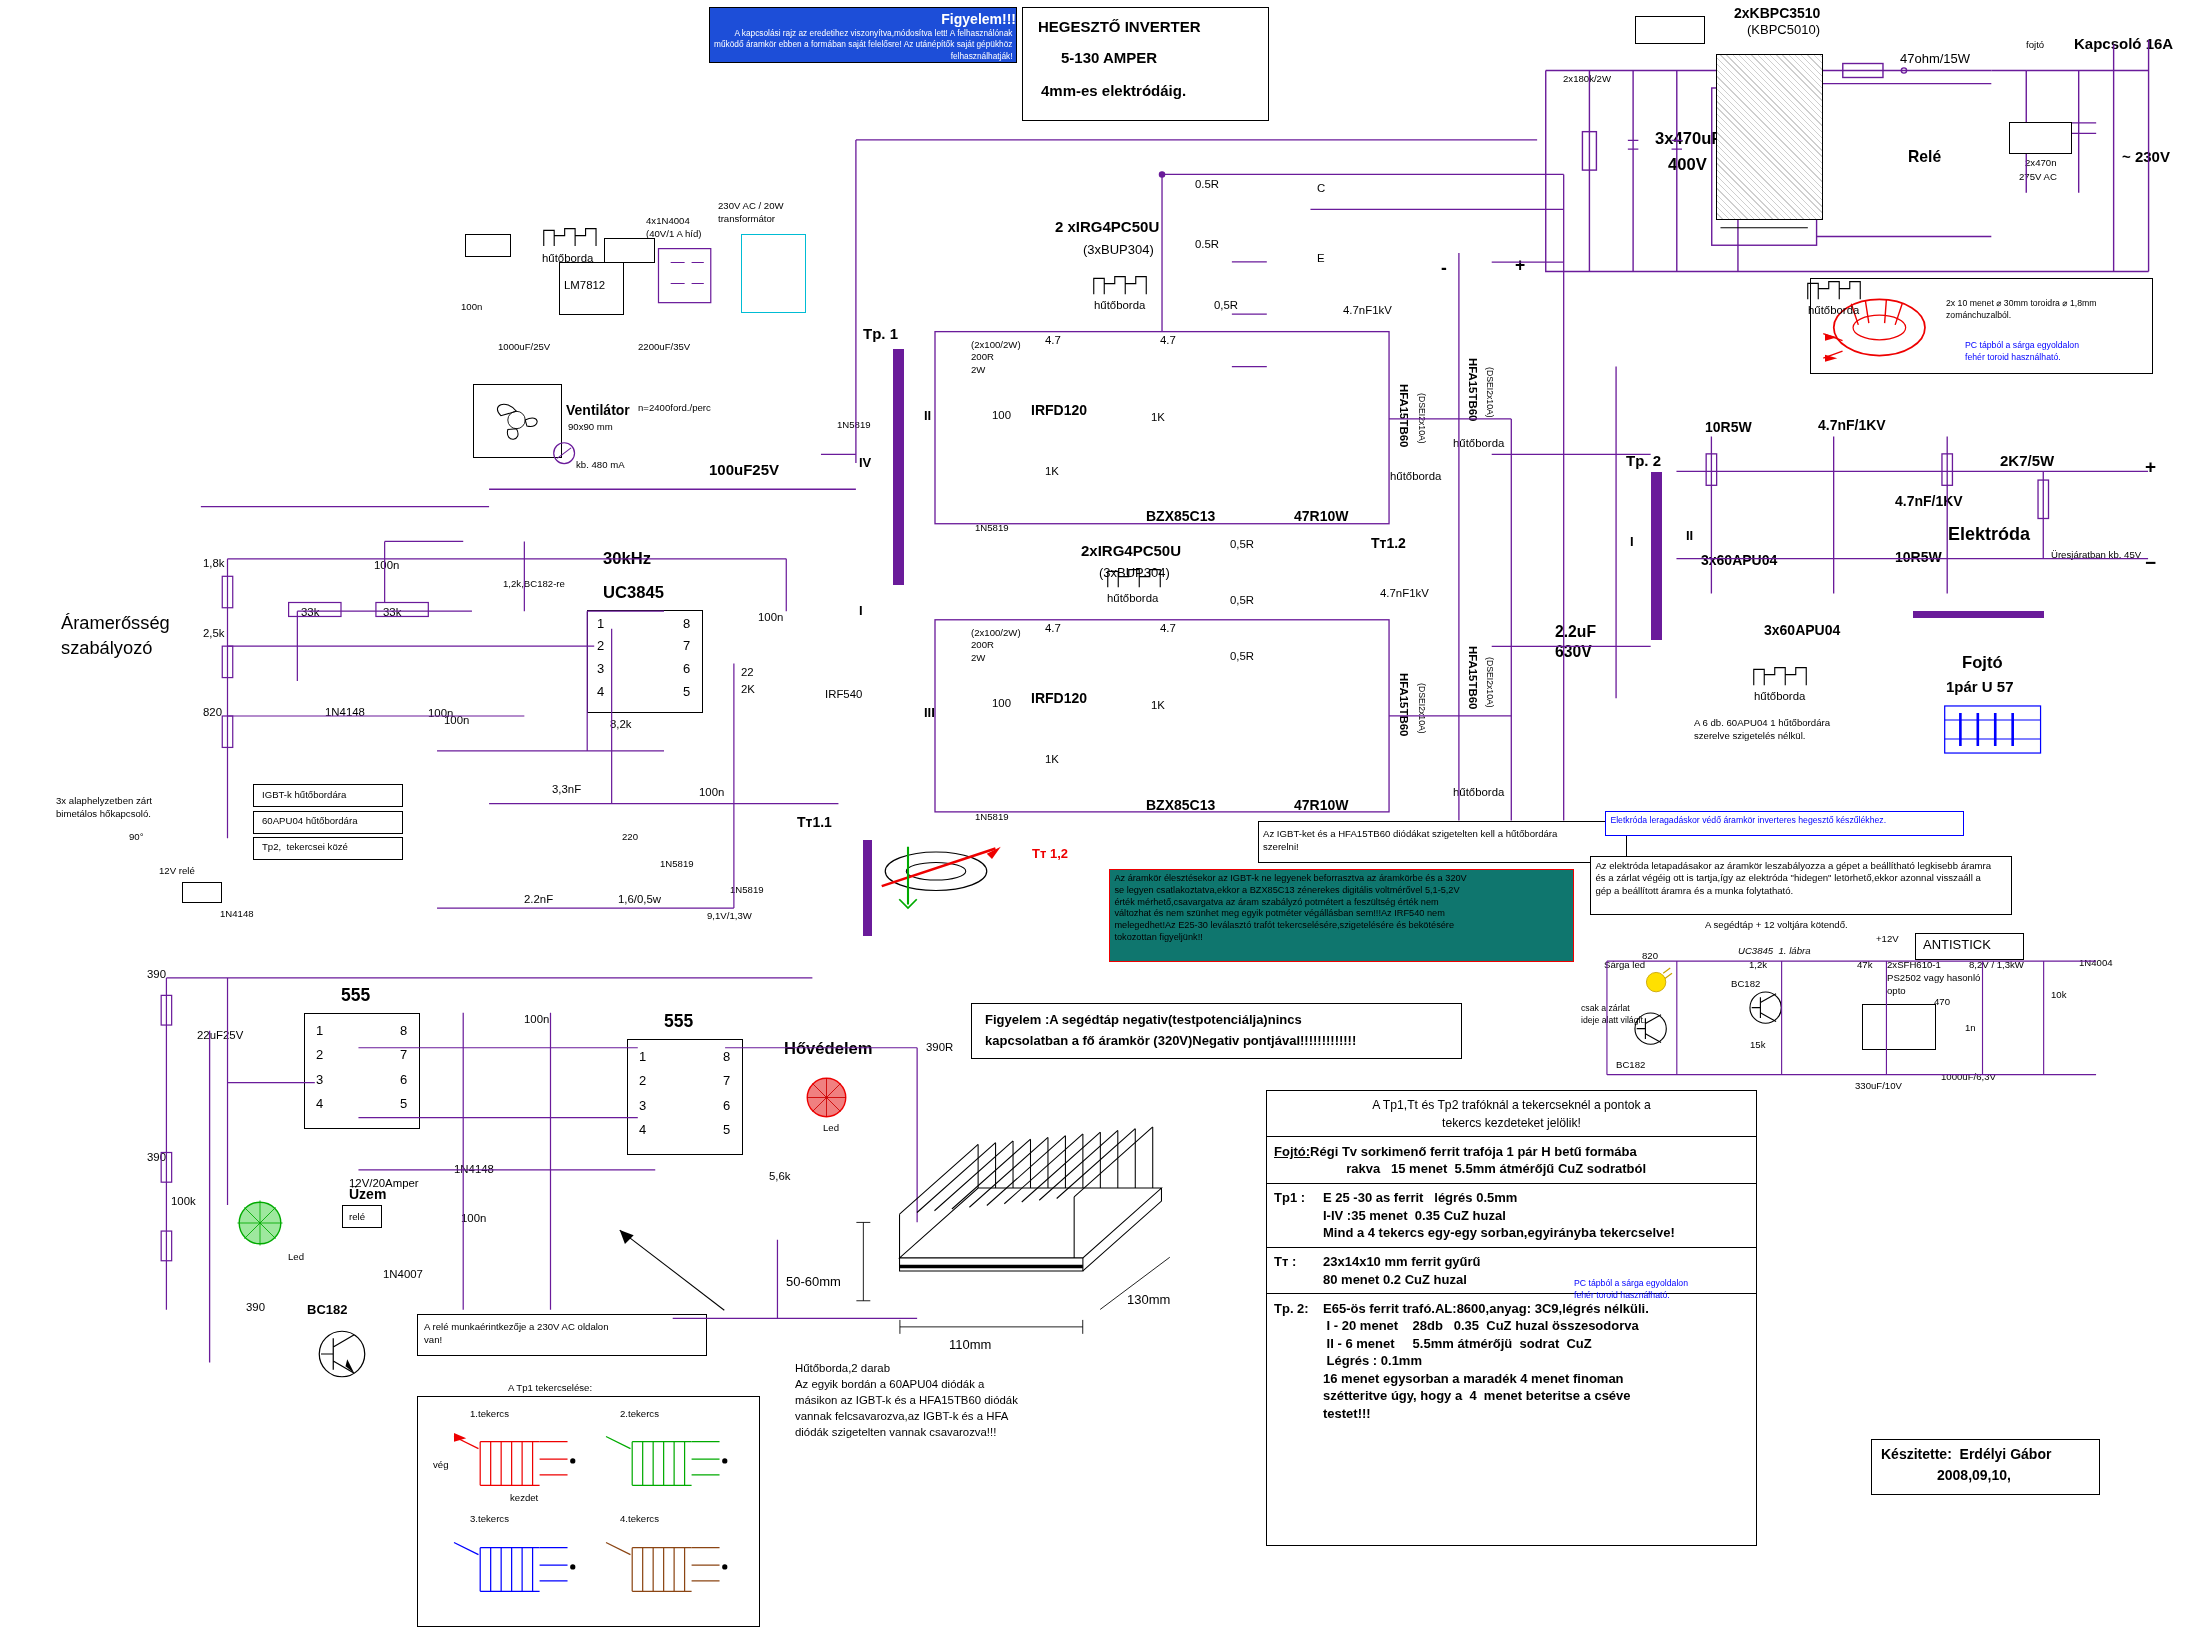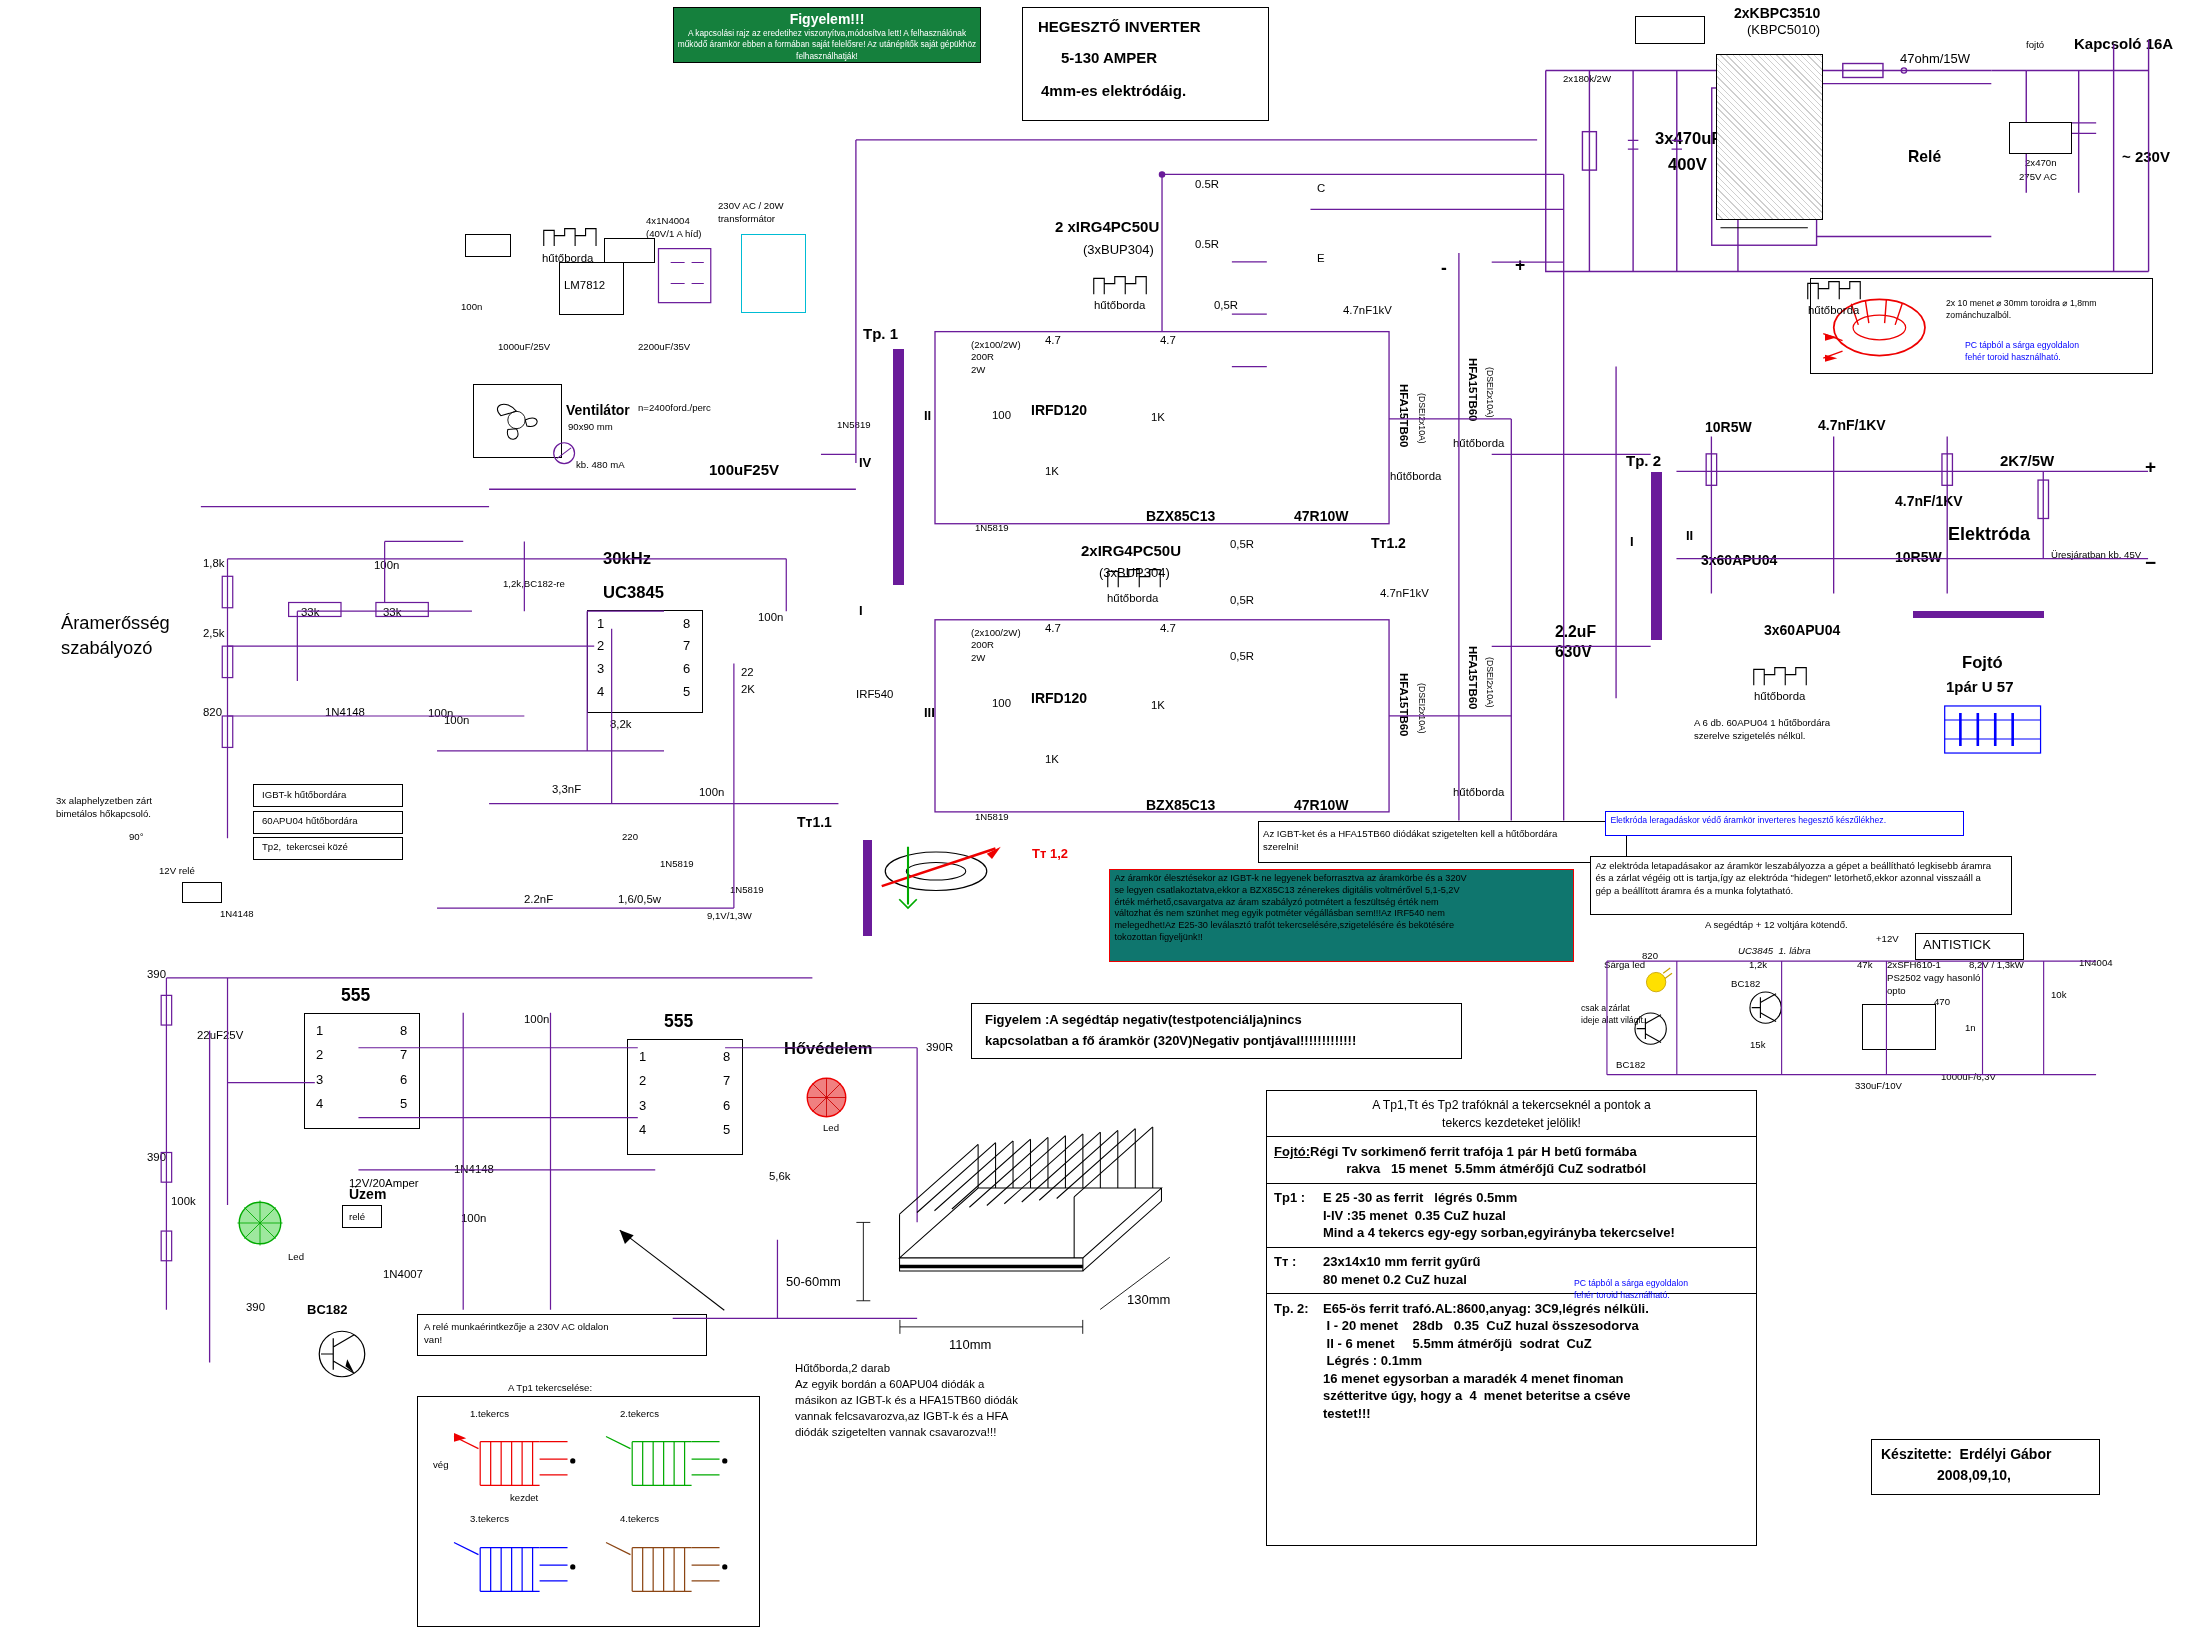--- a/index.html
+++ b/index.html
@@ -6,21 +6,21 @@
   body{width:2207px;height:1644px;position:relative;font-family:"Liberation Sans",sans-serif;overflow:hidden;}
   .abs{position:absolute;}
   .lbl{position:absolute;font-size:13px;color:#000;white-space:pre;line-height:1.15;}
   .lbl.sm{font-size:11.4px;}
   .lbl.xs{font-size:9.6px;}
   .lbl.xxs{font-size:8.7px;}
   .lbl.md{font-size:15px;}
   .lbl.lg{font-size:18.3px;}
   .lbl.b{font-weight:bold;}
   .box{position:absolute;border:0.9px solid #000;background:#fff;}
-  .warn{position:absolute;border:1.7px solid #000;background:#15803d;color:#fff;text-align:center;}
+  .warn{position:absolute;border:1.7px solid #000;background:#1d4ed8;color:#fff;text-align:right;margin-left:36px;}
   .warn .t{font-weight:bold;font-size:14px;color:#fff;padding-top:2.6px;}
   .warn .s{font-size:8.3px;color:#fff;line-height:1.35;padding:1.7px 3.5px 2.6px 3.5px;}
   .noteblue{position:absolute;border:0.9px solid #00f;background:#fff;color:#00f;font-size:8.7px;line-height:1.3;padding:2.6px 4.4px;}
   .notered{position:absolute;border:0.9px solid #e00;background:#0f766e;color:#000;font-size:9.2px;line-height:1.3;padding:2.6px 4.4px;}
   .noteblk{position:absolute;border:0.9px solid #000;background:#fff;color:#000;font-size:9.6px;line-height:1.3;padding:2.6px 4.4px;}
   .ic{position:absolute;border:0.9px solid #000;background:#fff;}
   svg{position:absolute;overflow:visible;}
   .tbl{position:absolute;border:0.9px solid #000;background:#fff;}
   .tbl div.row{border-bottom:0.9px solid #000;padding:5.2px 7px;font-size:13px;line-height:1.35;}
   .tbl div.row:last-child{border-bottom:none;}
@@ -159,21 +159,21 @@
 <div class="lbl" style="left:683px;top:639px;">7</div>
 <div class="lbl" style="left:683px;top:662px;">6</div>
 <div class="lbl" style="left:683px;top:685px;">5</div>
 <div class="lbl sm" style="left:610px;top:718px;">8,2k</div>
 <div class="lbl sm" style="left:552px;top:783px;">3,3nF</div>
 <div class="lbl sm" style="left:699px;top:786px;">100n</div>
 <div class="lbl sm" style="left:758px;top:611px;">100n</div>
 <div class="lbl sm" style="left:444px;top:714px;">100n</div>
 <div class="lbl sm" style="left:741px;top:666px;">22</div>
 <div class="lbl sm" style="left:741px;top:683px;">2K</div>
-<div class="lbl sm" style="left:856px;top:688px;">IRF540</div>
+<div class="lbl sm" style="left:825px;top:688px;">IRF540</div>
 <div class="lbl b" style="left:709px;top:461px;font-size:15px;">100uF25V</div>
 <div class="lbl sm" style="left:524px;top:893px;">2.2nF</div>
 <div class="lbl sm" style="left:618px;top:893px;">1,6/0,5w</div>
 <div class="lbl xs" style="left:660px;top:858px;">1N5819</div>
 <div class="lbl xs" style="left:730px;top:884px;">1N5819</div>
 <div class="lbl xs" style="left:707px;top:910px;">9,1V/1,3W</div>
 <div class="lbl xs" style="left:622px;top:831px;">220</div>
 <div class="lbl xs" style="left:837px;top:419px;">1N5819</div>
 
 <svg style="left:175px;top:489px;width:786px;height:454px;" viewBox="0 0 900 520" width="786" height="454">

